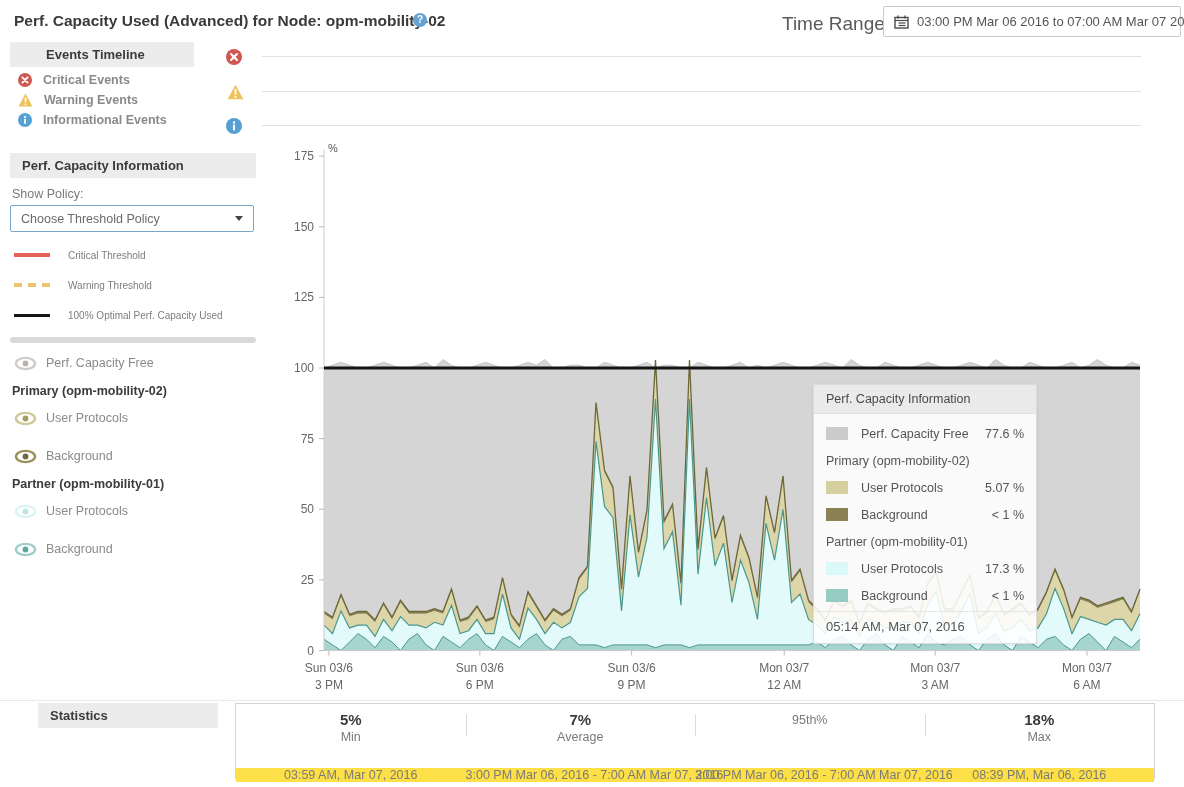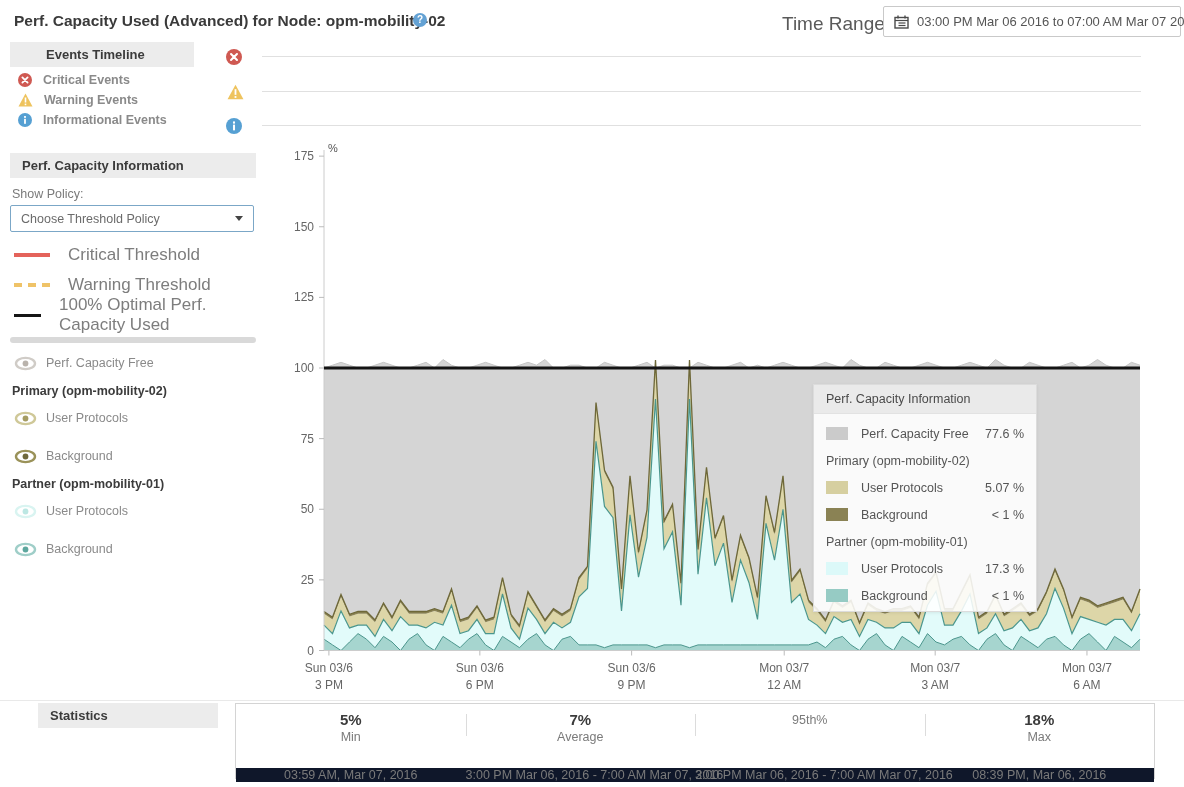--- a/index.html
+++ b/index.html
@@ -28,21 +28,21 @@
 
   #capacity-panel { position:absolute; left:10px; top:153px; width:246px; }
   #show-policy-label { font-size:12.5px; color:#7a7a7a; margin:9px 0 4px 2px; }
   #policy-dropdown { width:244px; height:27px; border:1px solid #7ba7c7; border-radius:2px; background:#fff;
     display:flex; align-items:center; padding:0 10px; cursor:pointer; }
   #policy-dropdown .val { font-size:12.5px; color:#6b6b6b; flex:1; }
   .thr-row { display:flex; align-items:center; margin-top:16px; height:14px; }
   .thr-swatch { width:36px; height:4px; margin-left:4px; }
   .thr-swatch.dashed { height:0; border-top:4px dashed; background:none !important; }
   .thr-swatch.optimal { height:3px; }
-  .thr-row .lbl { font-size:17px; color:#7d7d7d; margin-left:18px; }
+  .thr-row .lbl { font-size:10px; color:#7d7d7d; margin-left:18px; }
   #scroll-divider { width:246px; height:6px; background:#d9d9d9; border-radius:3px; margin-top:15px; }
 
   .toggle-row { display:flex; align-items:center; height:14px; margin:13px 0 0 4px; cursor:pointer; }
   .toggle-row .lbl { font-size:12.5px; color:#8a8a8a; margin-left:9px; }
   .group-heading { font-size:12.5px; font-weight:bold; color:#3b3b3b; margin:14px 0 0 2px; }
   .tgl-gap { margin-top:24px; }
 
   
   .evt-line { position:absolute; height:1px; background:#e0e0e0; left:262px; width:879px; }
   .evt-chart-icon { position:absolute; }
@@ -67,21 +67,21 @@
   
   #stats-divider { position:absolute; left:0; top:700px; width:1184px; height:1px; background:#e9e9e9; }
   #stats-header { position:absolute; left:10px; top:703px; width:208px;padding-left:28px; }
   #stats-table { position:absolute; left:235px; top:703px; width:920px; height:76px;
     border:1px solid #d4d4d4; display:flex; flex-direction:column; }
   #stats-top { flex:1; display:flex; background:#fff; }
   .stat-cell { width:25%; text-align:center; padding-top:7px; position:relative; }
   .stat-cell + .stat-cell::before { content:""; position:absolute; left:0; top:10px; bottom:8px; width:1px; background:#dcdcdc; }
   .stat-val { font-size:15px; font-weight:bold; color:#3b3b3b; }
   .stat-lbl { font-size:12.5px; color:#7a7a7a; margin-top:2px; }
-  #stats-bottom { height:27px; background:#0f172a; display:flex; align-items:center;margin-top:24px; }
+  #stats-bottom { height:27px; background:#fde047; display:flex; align-items:center;margin-top:24px; }
   .stat-detail { width:25%; text-align:center; font-size:12.5px; color:#7a7a7a; white-space:nowrap; }
 </style>
 </head>
 <body>
 
 <div id="page">
 
   <div id="title">Perf. Capacity Used (Advanced) for Node: opm-mobility-02</div>
   <div id="help-icon" style="background-color: rgb(100, 162, 212);">?</div>
   <div id="time-range-label">Time Range</div>
@@ -287,20 +287,21 @@
         <span class="sw" style="background-color: rgb(220, 249, 249);"></span>
         <span class="lbl">User Protocols</span>
         <span class="val">17.3 %</span>
       </div>
       <div class="tt-row">
         <span class="sw" style="background-color: rgb(150, 203, 196);"></span>
         <span class="lbl">Background</span>
         <span class="val">&lt; 1 %</span>
       </div>
     </div>
+    <div id="tt-footer">05:14 AM, Mar 07, 2016</div>
   </div>
 
   <div id="stats-divider"></div>
   <div id="stats-header">
     <div class="panel-header">Statistics</div>
   </div>
   <div id="stats-table">
     <div id="stats-top">
       <div class="stat-cell">
         <div class="stat-val">5%</div>

